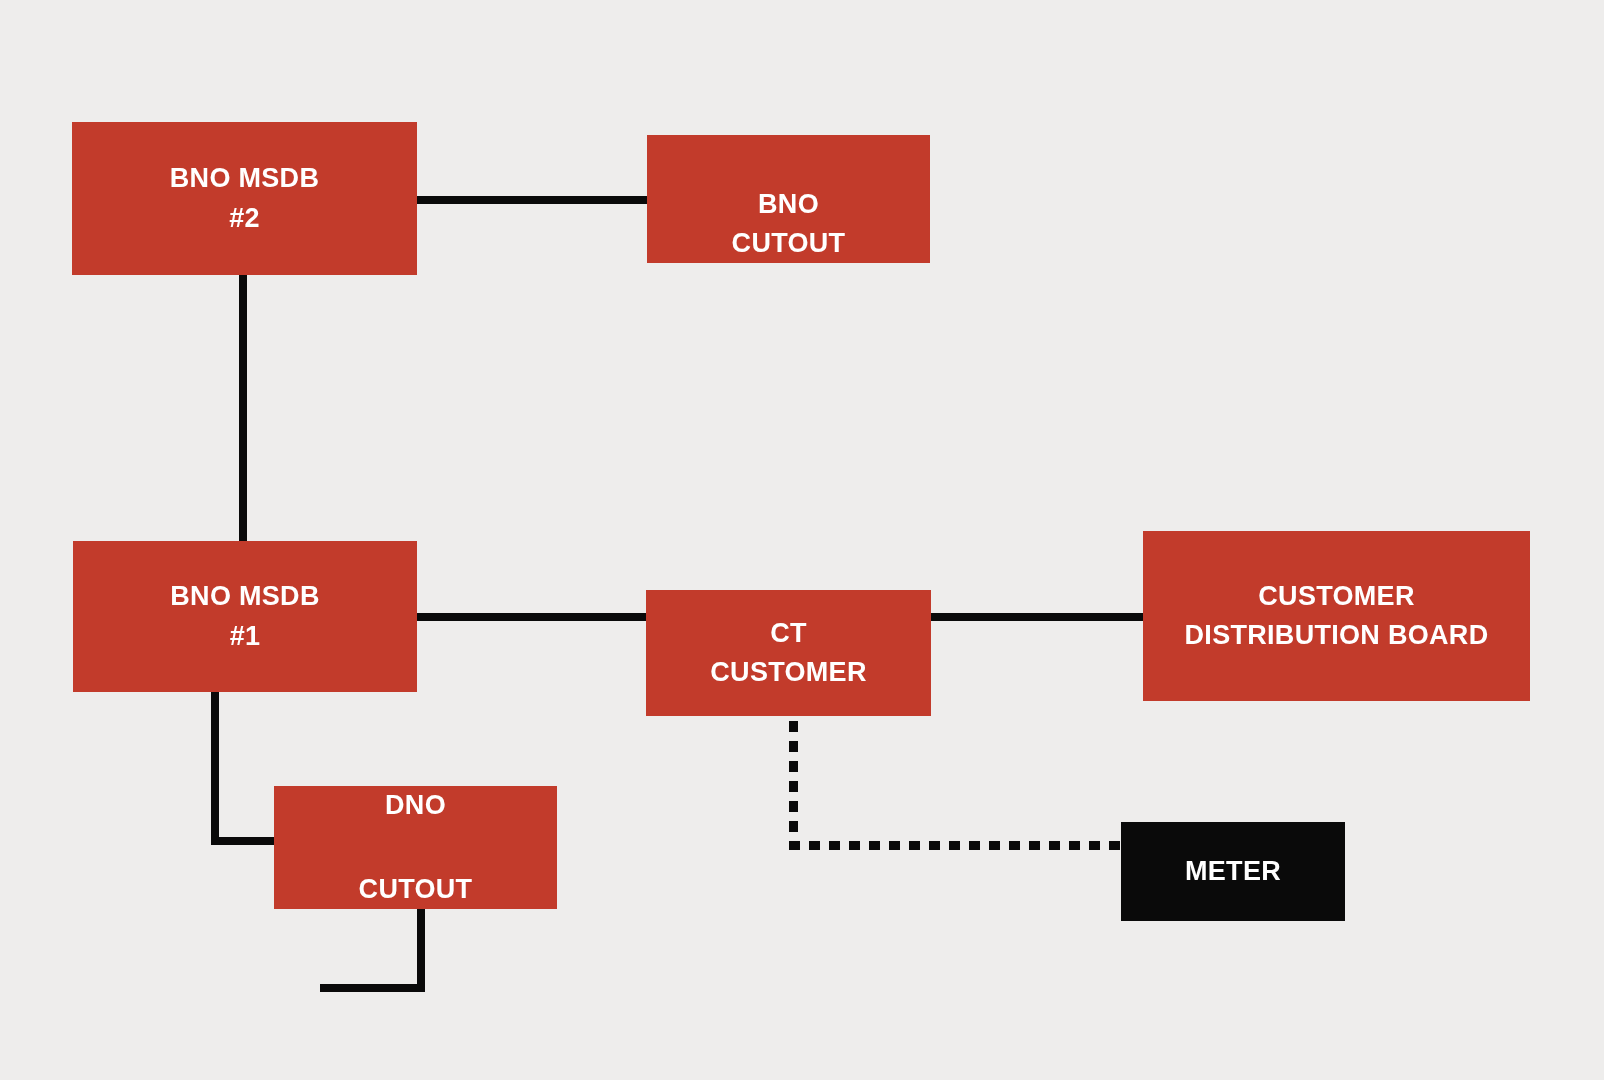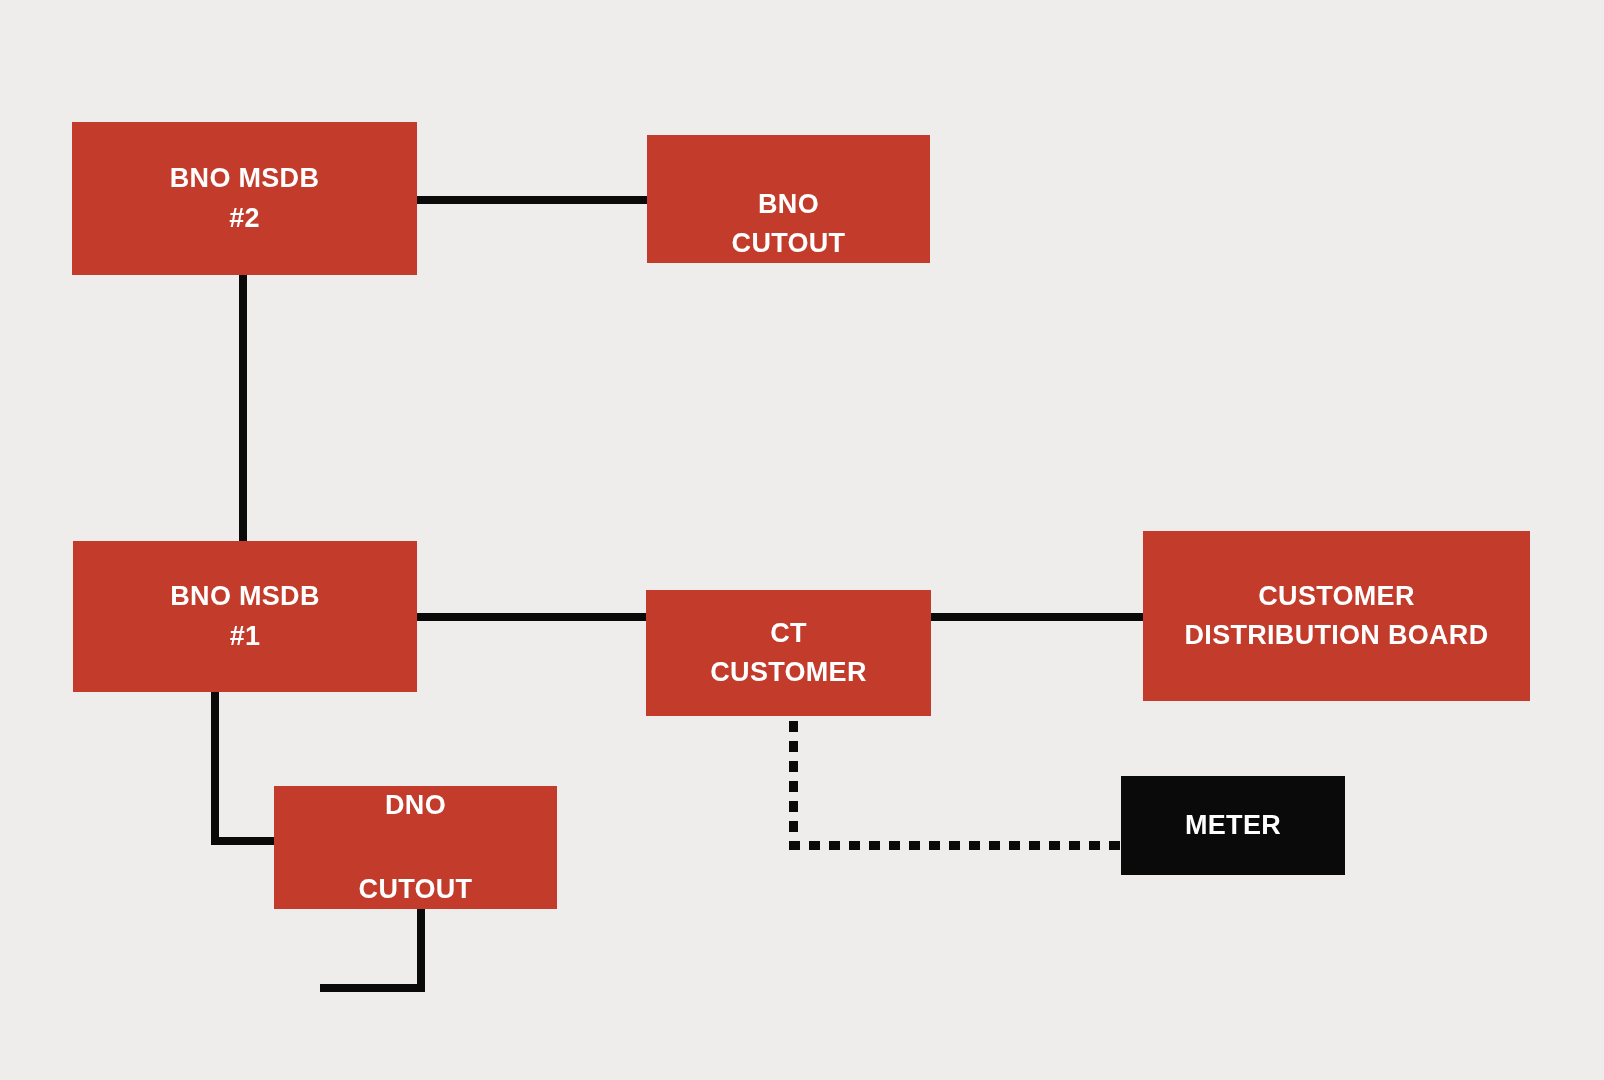--- a/index.html
+++ b/index.html
@@ -87,18 +87,18 @@
   <div class="node red" style="left:1143px; top:531px; width:387px; height:170px;">
     <div class="label">CUSTOMER</div>
     <div class="label">DISTRIBUTION BOARD</div>
   </div>
 
   <div class="node red" style="left:274px; top:786px; width:283px; height:123px;justify-content:space-between;">
     <div class="label">DNO</div>
     <div class="label">CUTOUT</div>
   </div>
 
-  <div class="node black" style="left:1121px; top:776px; width:224px; height:99px;">
+  <div class="node black" style="left:1121px; top:822px; width:224px; height:99px;">
     <div class="label">METER</div>
 
   </div>
 
 </div>
 
 </body></html>

